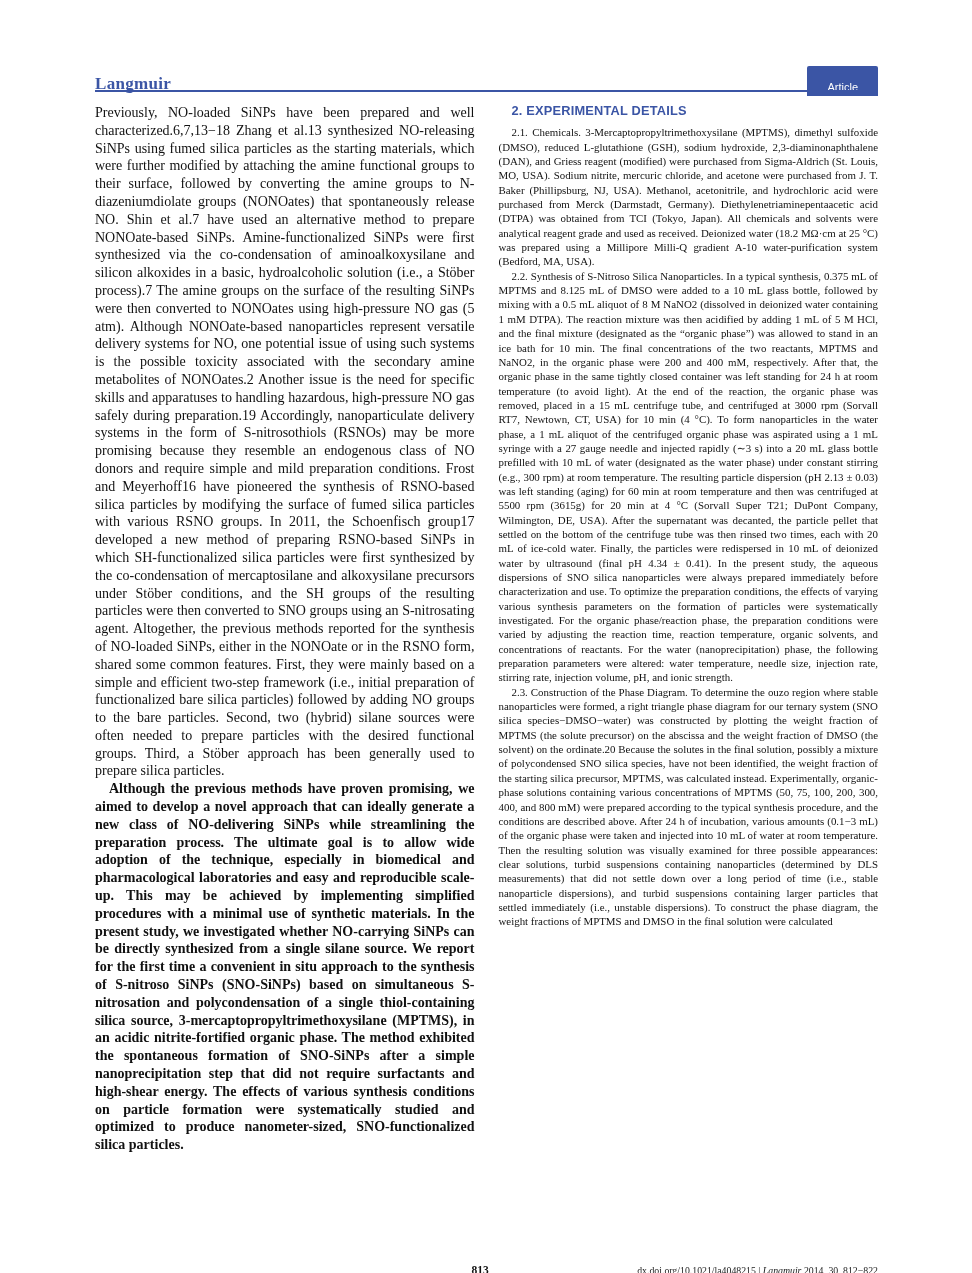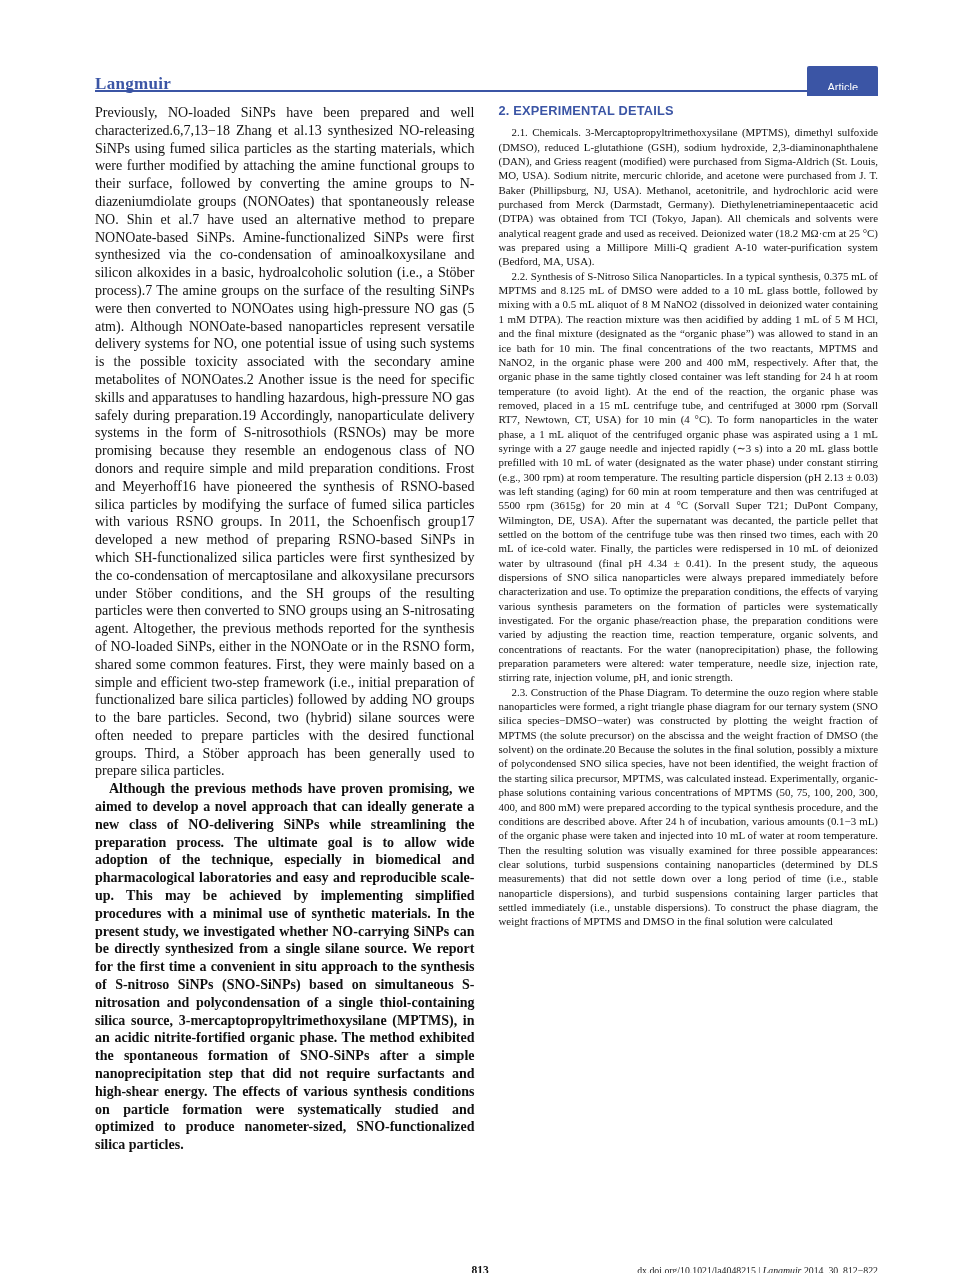--- a/index.html
+++ b/index.html
@@ -73,21 +73,21 @@
     line-height: 14.35px;
   }
   .col p { margin: 0; }
   .para-indent { text-indent: 14px; font-weight: bold; }
   .section-heading {
     font-family: "Liberation Sans", sans-serif;
     font-weight: bold;
     color: var(--accent);
     font-size: 12.8px;
     letter-spacing: 0.2px;
-    margin: 0 0 7px 0;
+    margin: 0 0 7px 13px;
     text-align: left;
   }
   .subsection {
     text-indent: 13px;
   }
   .subsection .run-in {
     font-weight: normal;
   }
   .page-footer {
     position: absolute;

